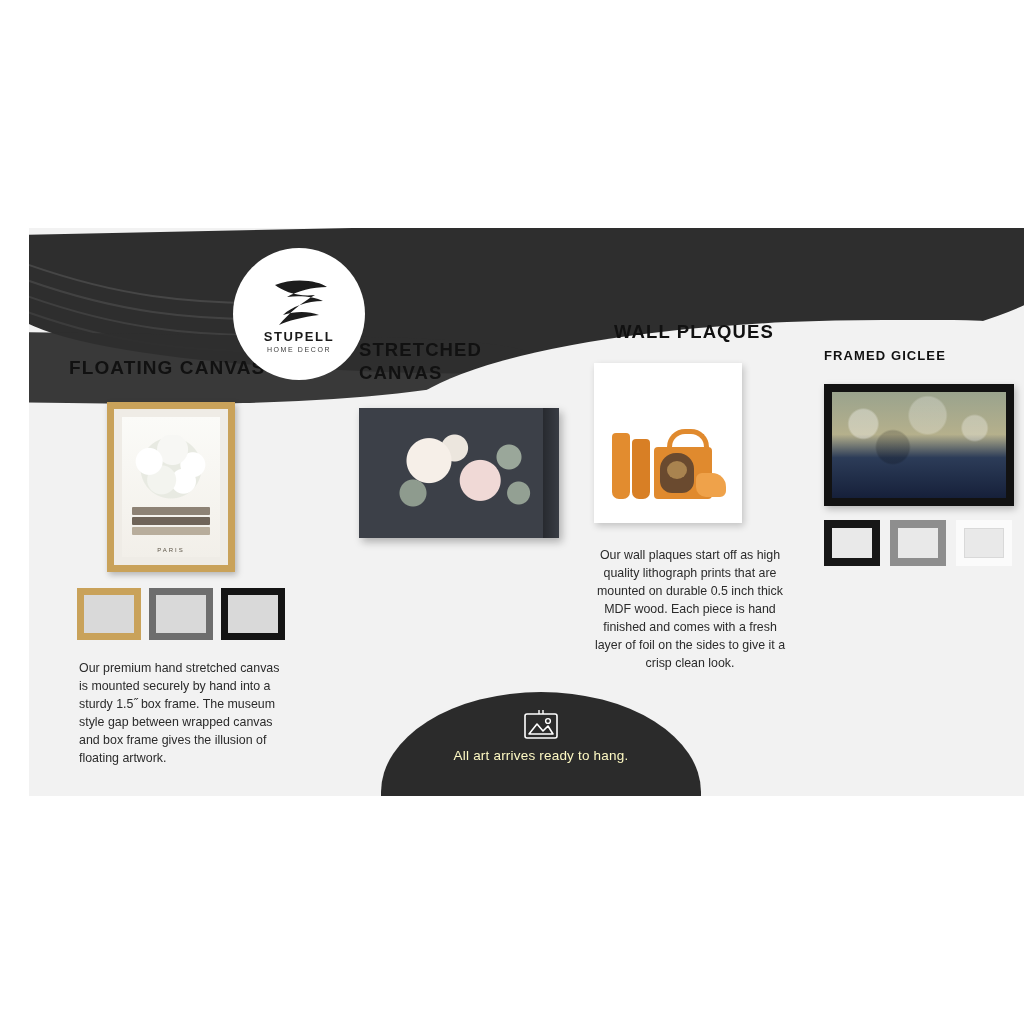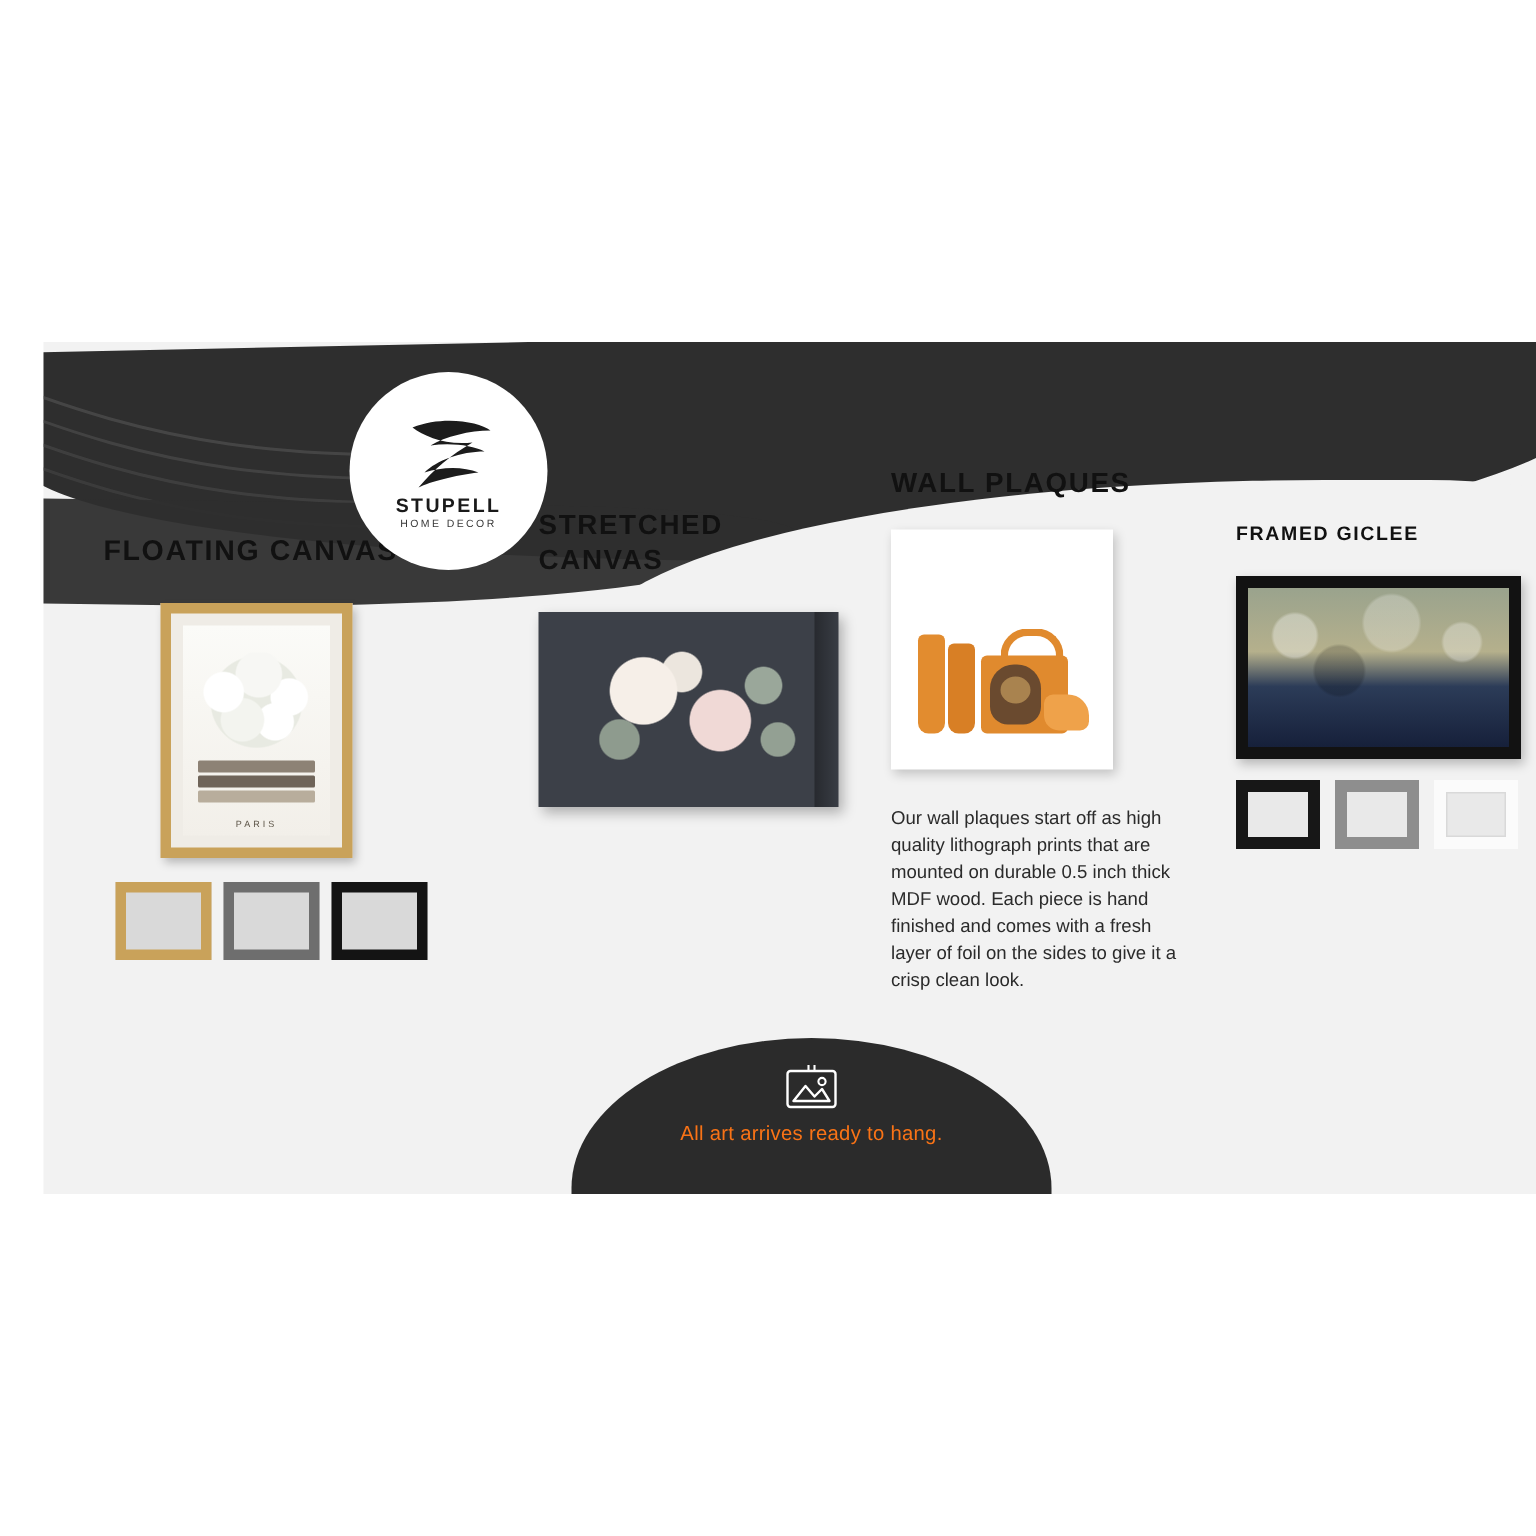--- a/index.html
+++ b/index.html
@@ -117,21 +117,21 @@
     border-top-left-radius: 160px 100px;
     border-top-right-radius: 160px 100px;
     display: flex;
     flex-direction: column;
     align-items: center;
     padding-top: 16px;
     box-sizing: border-box;
     z-index: 4;
   }
   .arc-caption {
-    color: #f97316;
+    color: #fef9c3;
     font-size: 13.5px;
     letter-spacing: 0.2px;
     margin-top: 6px;
   }
   
   .col {
     position: absolute;
     box-sizing: border-box;
   }
   .col-title {
@@ -242,21 +242,21 @@
     background:
       radial-gradient(circle at 30% 34%, #f6efe8 0 22px, transparent 23px),
       radial-gradient(circle at 62% 56%, #f0d9d6 0 20px, transparent 21px),
       radial-gradient(circle at 46% 20%, #ece6de 0 13px, transparent 14px),
       radial-gradient(circle at 80% 30%, #9aa79a 0 12px, transparent 13px),
       radial-gradient(circle at 20% 70%, #8e9b8e 0 13px, transparent 14px),
       radial-gradient(circle at 86% 70%, #93a093 0 11px, transparent 12px);
   }
   #col2 .col-body { margin-top: 22px; width: 198px; }
   
-  #col3 { left: 565px; top: 82px; width: 200px; }
+  #col3 { left: 565px; top: 92px; width: 200px; text-align: center; }
   #col3 .col-title { font-size: 18.5px; }
   .wp-art {
     position: relative;
     margin-top: 20px;
     width: 148px;
     height: 160px;
     background: #ffffff;
     box-shadow: 2px 3px 7px rgba(0,0,0,0.2);
     overflow: hidden;
   }
@@ -390,20 +390,21 @@
             </div>
             <div class="ffc-label">PARIS</div>
           </div>
         </div>
       </div>
       <div class="swatches">
         <div class="swatch gold"></div>
         <div class="swatch gray"></div>
         <div class="swatch black"></div>
       </div>
+      <div class="col-body">Our premium hand stretched canvas is mounted securely by hand into a sturdy 1.5˝ box frame. The museum style gap between wrapped canvas and box frame gives the illusion of floating artwork.</div>
     </div>
 
     <div class="col" id="col2">
       <div class="col-title">
         <div>STRETCHED</div>
         <div>CANVAS</div>
       </div>
       <div class="sc-art">
         <div class="sc-flowers"></div>
       </div>

